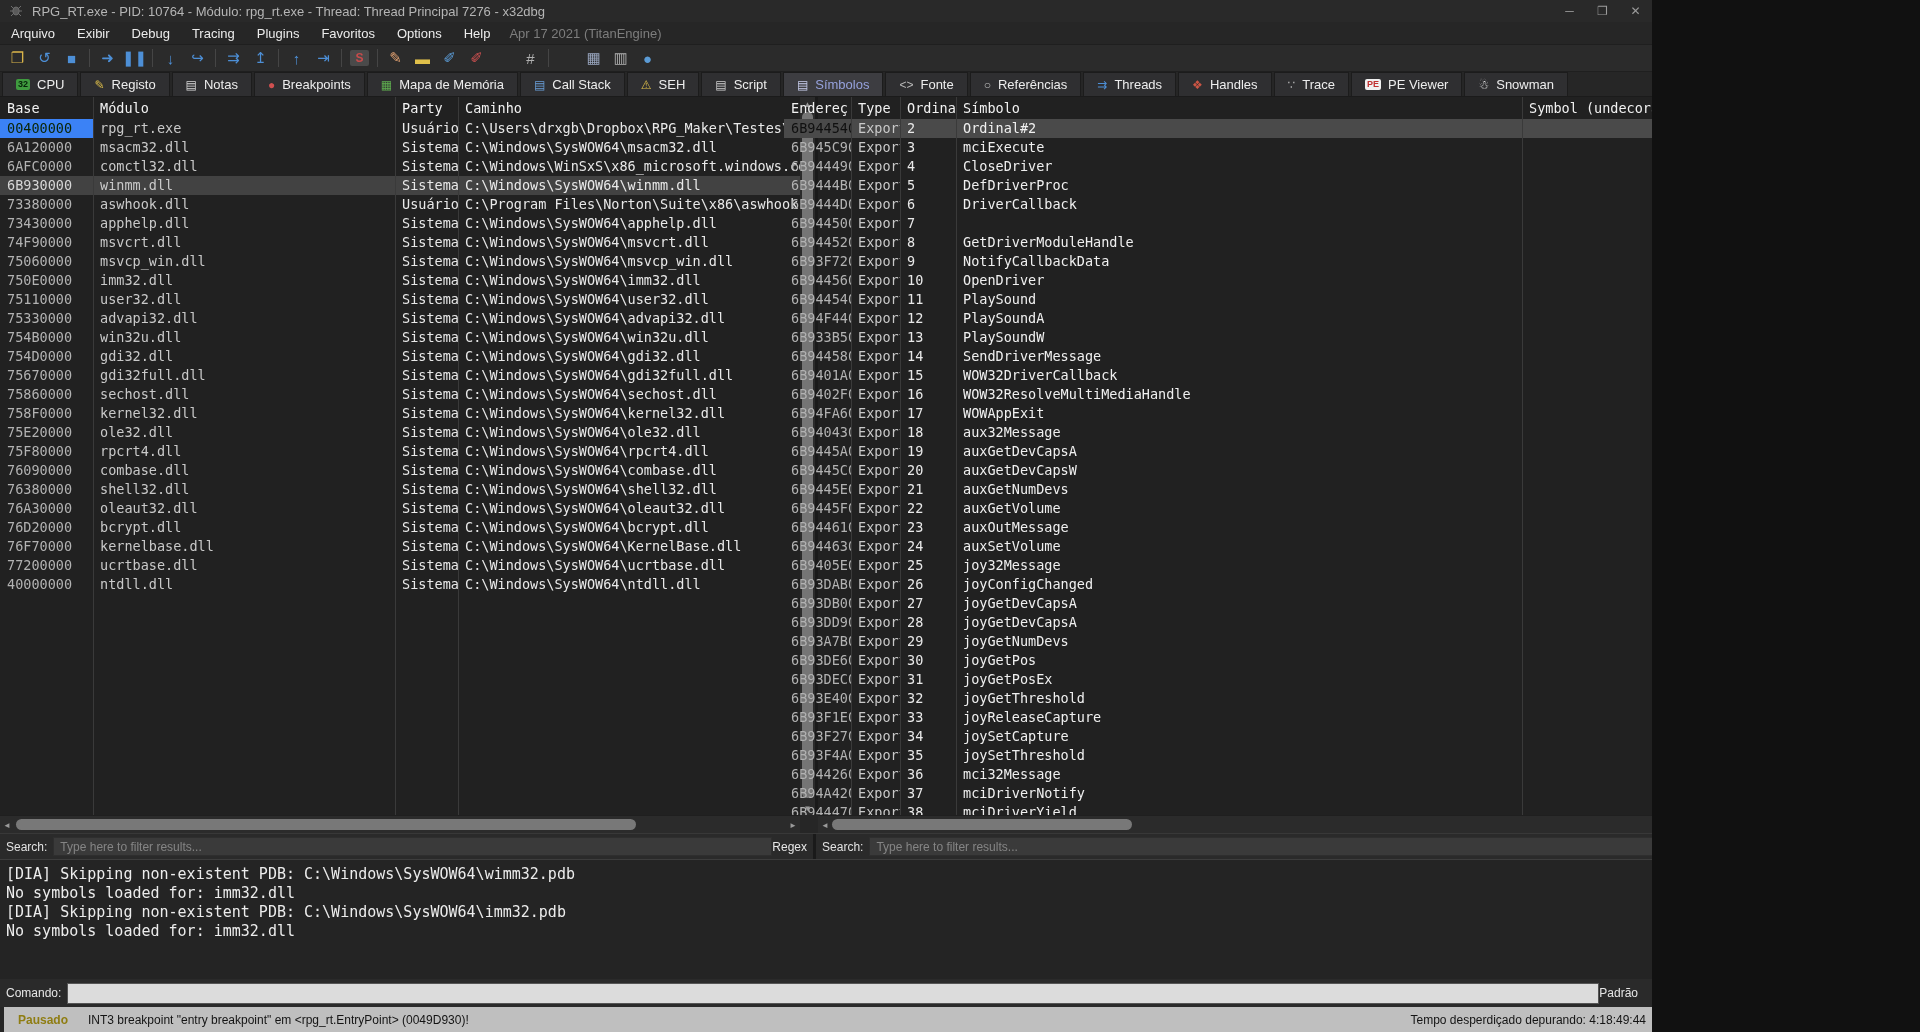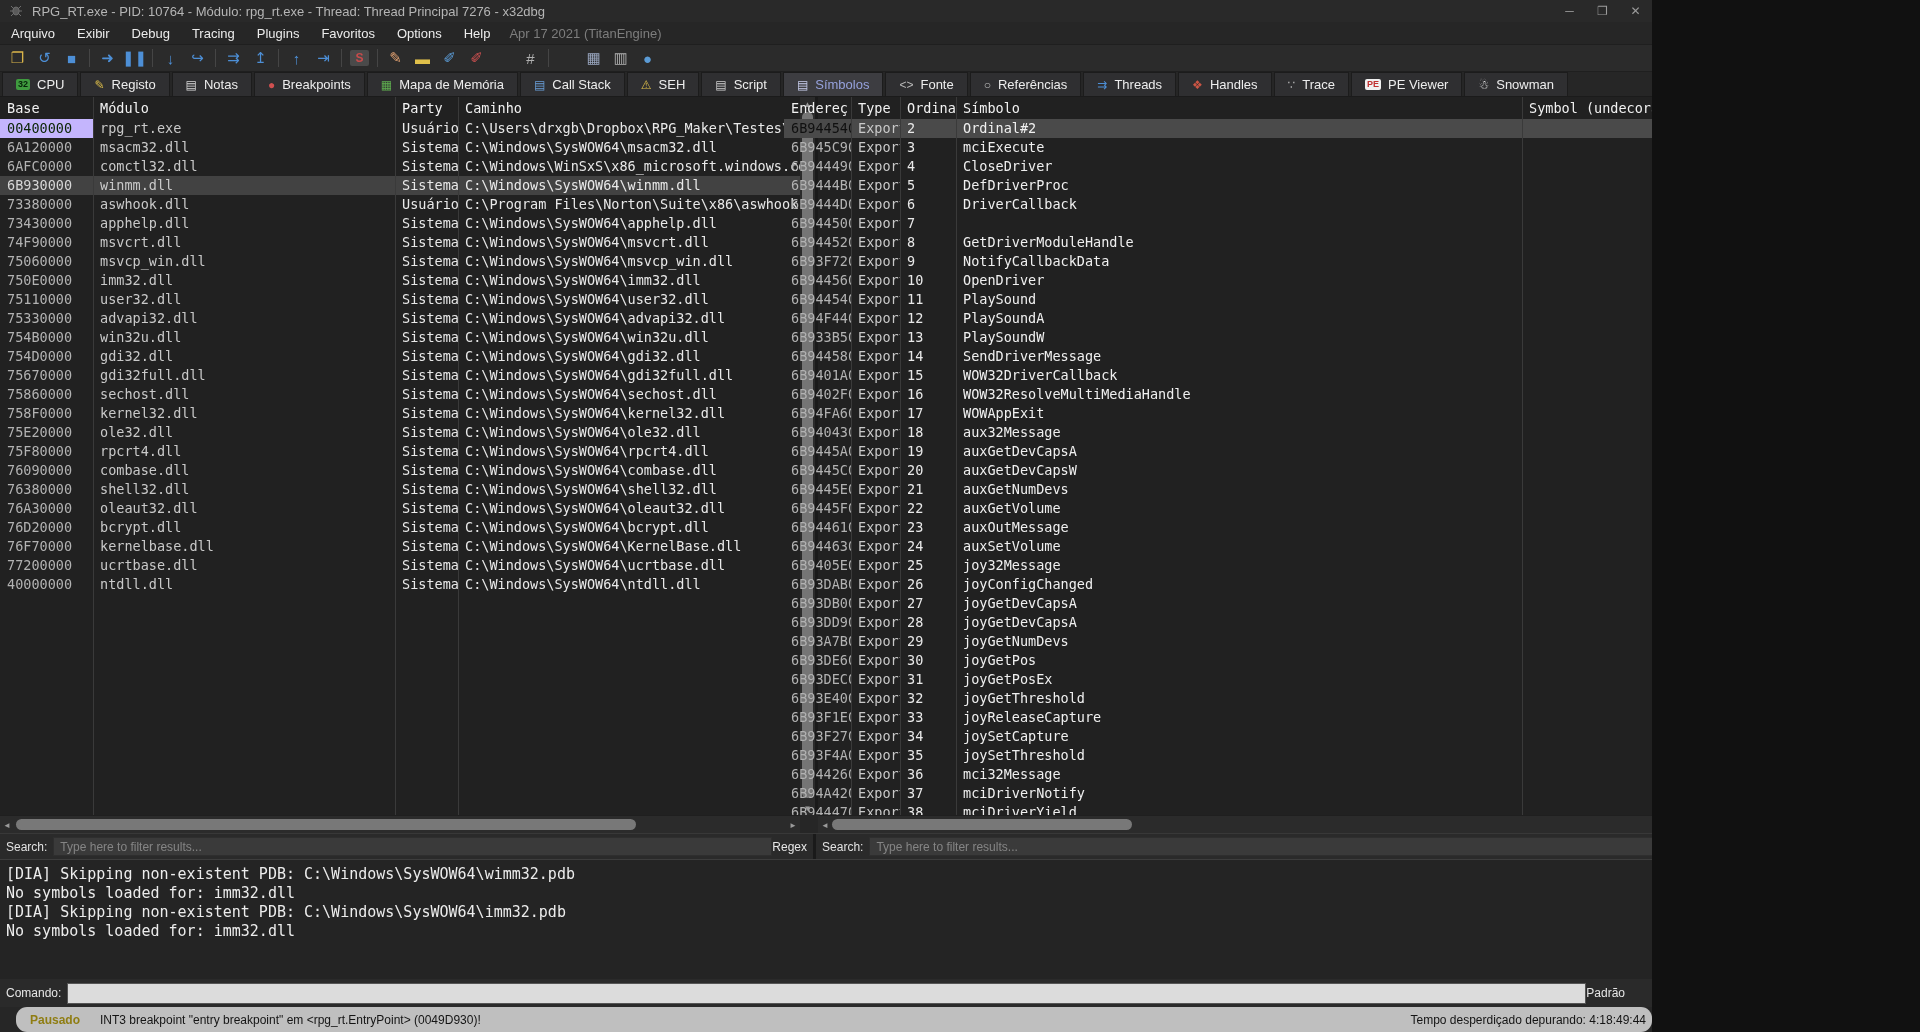--- a/index.html
+++ b/index.html
@@ -36,21 +36,21 @@
   .th{line-height:22px;padding-left:7px;box-sizing:border-box;flex-shrink:0;overflow:hidden;white-space:pre;}
   .trow{height:19px;display:flex;font-family:"DejaVu Sans Mono",monospace;font-size:13.5px;line-height:19px;white-space:pre;}
   .td{padding-left:7px;box-sizing:border-box;flex-shrink:0;overflow:hidden;}
   .c0L{width:93px;} .c1L{width:302px;} .c2L{width:63px;} .c3L{width:342px;}
   .c0R{width:67px;} .c1R{width:49px;} .c2R{width:56px;} .c3R{width:566px;} .c4R{width:348px;}
   .t-addr{color:#b2b2b2;} .t-mod{color:#c9c9c9;} .t-wht{color:#e9e9e9;} .t-sym{color:#f0f0f0;}
   .trow.sel{background:#424242;}
   .trow.sel .t-addr{color:#d6d6d6;}
   .trow.selR{background:#4a4a4a;}
   .trow.selR .t-addr{color:#101010;}
-  .entry{background:#c4b5fd;color:#0b2506 !important;}
+  .entry{background:#3b82f6;color:#0b2506 !important;}
   
   .vscroll{position:absolute;top:0;width:15px;height:718px;background:#2b2b2b;}
   .vs-left{left:800px;} .vs-right{left:1904px;width:16px;}
   .varrow{position:absolute;left:0;width:100%;height:14px;color:#9a9a9a;font-size:8px;display:flex;align-items:center;justify-content:center;}
   .vthumb{position:absolute;left:2px;width:11px;background:#757575;border-radius:5px;}
   .hrow{position:absolute;top:815px;left:0;right:0;height:18px;background:#262626;}
   .htrack{position:absolute;top:0;height:18px;background:#2b2b2b;border-top:1px solid #1f1f1f;box-sizing:border-box;}
   .harrow{position:absolute;top:0;width:14px;height:18px;color:#9a9a9a;font-size:8px;display:flex;align-items:center;justify-content:center;}
   .hthumb{position:absolute;top:3px;height:11px;background:#787878;border-radius:6px;}
   
@@ -60,23 +60,23 @@
   .ssec.right{width:1105px;padding:0 6px;border-left:3px solid #1a1a1a;}
   .sinput{background:#3a3a3a;border:1px solid #2e2e2e;color:#d0d0d0;height:17px;font-size:12px;padding:0 6px;margin-left:6px;font-family:"Liberation Sans",sans-serif;}
   .sinput::placeholder{color:#858585;}
   .stag{color:#e6e6e6;margin-left:28px;}
   
   .log{position:absolute;top:859px;left:0;right:0;height:120px;background:#242424;border-top:1px solid #3d3d3d;box-sizing:border-box;padding:5px 0 0 6px;font-family:"DejaVu Sans Mono",monospace;font-size:15px;line-height:19px;color:#ececec;white-space:pre;}
   
   .cmdrow{position:absolute;top:979px;left:0;right:0;height:28px;background:#2a2a2a;display:flex;align-items:center;font-size:12px;}
   .cmdlabel{padding:0 6px;color:#e6e6e6;}
   .cmdinput{width:1750px;height:19px;background:#dcdcdc;border:1px solid #555;color:#111;font-size:12px;padding:0 4px;font-family:"Liberation Sans",sans-serif;}
-  .cmdprofile{margin-left:auto;padding-right:27px;color:#e6e6e6;}
-  
-  .statusbar{position:absolute;top:1007px;left:16px;right:0;height:25px;background:#bfbfbf;display:flex;align-items:center;font-size:12px;color:#141414;border-radius:11px;}
+  .cmdprofile{margin-left:auto;padding-right:14px;color:#e6e6e6;}
+  
+  .statusbar{position:absolute;top:1007px;left:4px;right:0;height:25px;background:#bfbfbf;display:flex;align-items:center;font-size:12px;color:#141414;}
   .st-state{padding-left:14px;color:#8f7d12;font-weight:bold;}
   .st-msg{margin-left:20px;}
   .st-right{margin-left:auto;padding-right:6px;}
 </style>
 </head>
 <body>
 
 <div class="app">
 
   <div class="titlebar">

